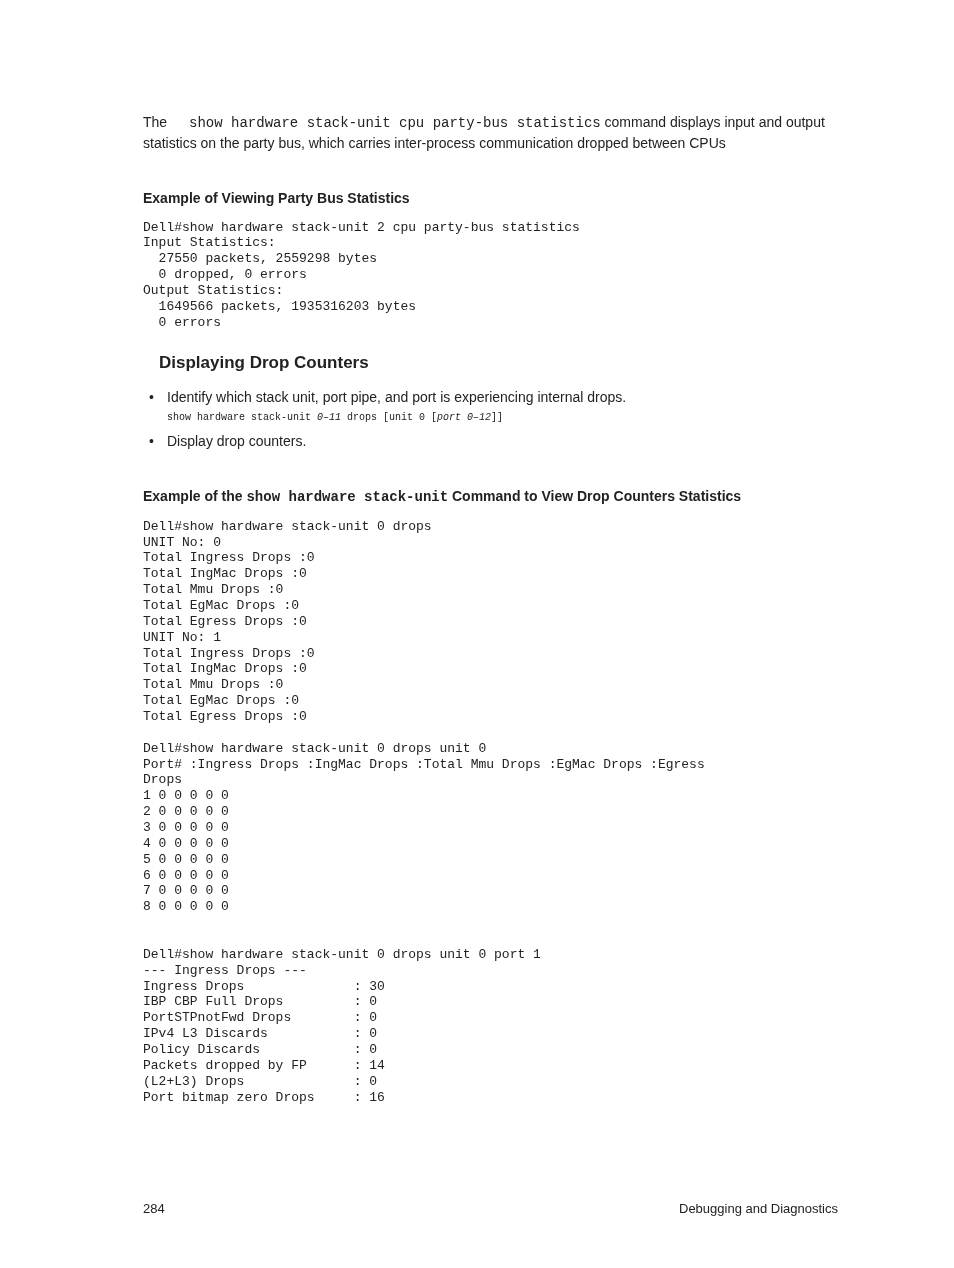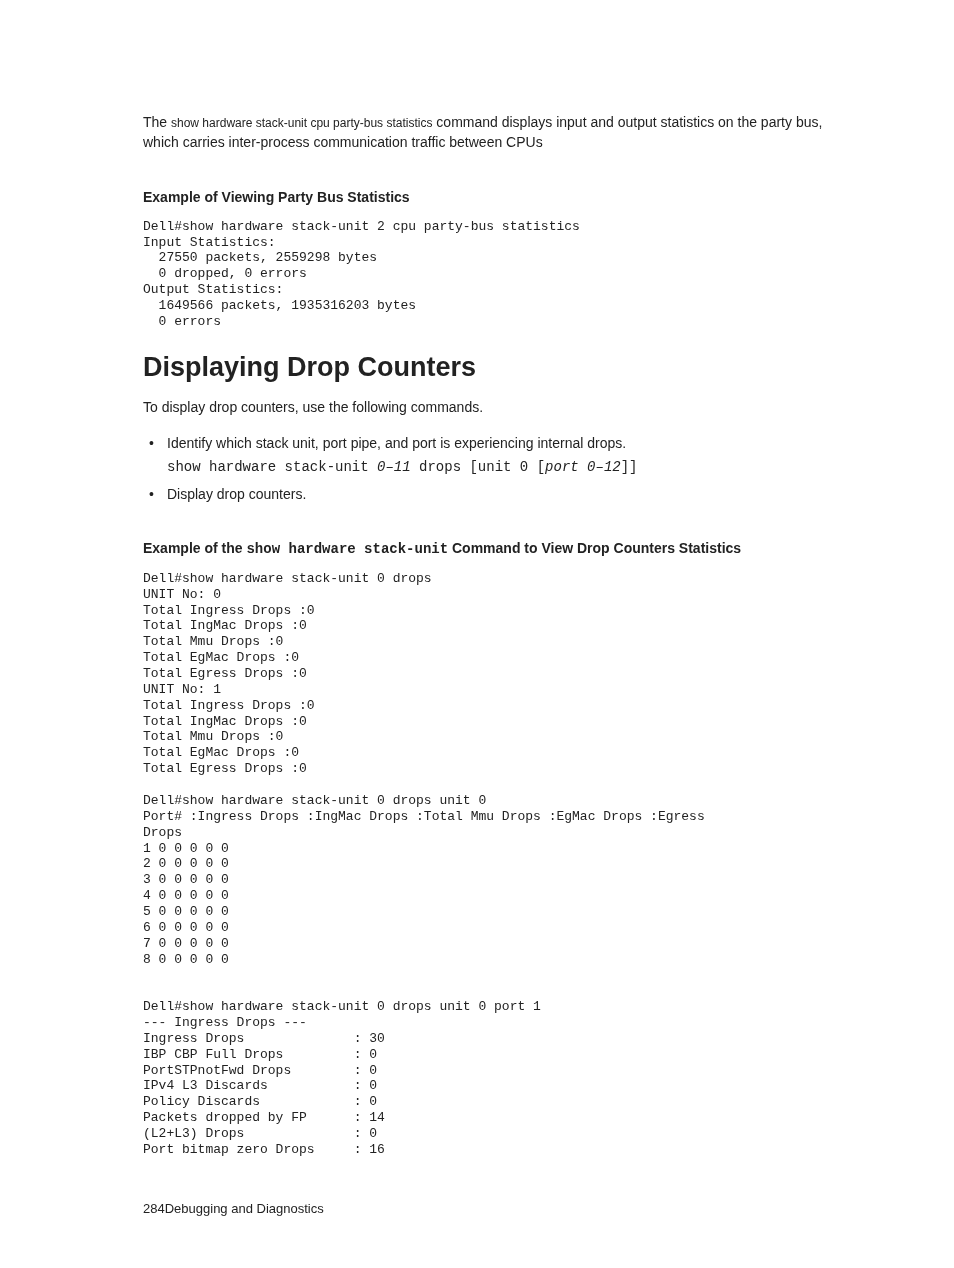--- a/index.html
+++ b/index.html
@@ -15,102 +15,102 @@
       box-sizing: border-box;
       padding: 112px 116px 40px 143px;
       position: relative;
     }
     .para {
       font-size: 14px;
       line-height: 1.45;
       margin: 0 0 16px 0;
     }
     .inline-mono {
-      font-family: Liberation Sans, sans-serif;
-      font-size: 12px;
+      font-family: Liberation Mono, monospace;
+      font-size: 14px;
+      margin-left: 18px;
     }
     .heading-bold {
       font-size: 14px;
       font-weight: 700;
       margin: 36px 0 14px 0;
     }
     .code-block {
       font-family: "Courier New", Courier, monospace;
       font-size: 13px;
       line-height: 1.22;
       white-space: pre;
       margin: 0 0 18px 0;
     }
     .h2 {
-      font-size: 27px;
+      font-size: 17px;
       font-weight: 700;
-      margin: 22px 0 14px 0;
+      margin: 22px 0 14px 16px;
     }
     ul.cmd-list {
       margin: 0 0 0 0;
       padding-left: 24px;
       list-style: none;
     }
     ul.cmd-list li {
       position: relative;
       margin-bottom: 6px;
       font-size: 14px;
       line-height: 1.45;
     }
     ul.cmd-list li::before {
       content: "•";
       position: absolute;
       left: -18px;
       top: 0;
     }
     ul.cmd-list .cmd-code {
       font-family: "Courier New", Courier, monospace;
-      font-size: 14px;
+      font-size: 10px;
       display: block;
       margin-top: 4px;
     }
     .mono-italic {
       font-style: italic;
     }
     .mono-bold {
       font-family: "Courier New", Courier, monospace;
       font-weight: 700;
     }
     .footer {
       position: absolute;
       bottom: 52px;
       left: 143px;
       right: 116px;
       font-size: 13px;
       display: flex;
-      justify-content: flex-start;
+      justify-content: space-between;
     }
   </style>
 </head>
 <body>
 
 <div class="page">
 
   <p class="para">
-    <span>The </span><span class="inline-mono">show hardware stack-unit cpu party-bus statistics</span><span> command displays input and output statistics on the party bus, which carries inter-process communication traffic between CPUs</span>
+    <span>The </span><span class="inline-mono">show hardware stack-unit cpu party-bus statistics</span><span> command displays input and output statistics on the party bus, which carries inter-process communication dropped between CPUs</span>
   </p>
 
   <p class="heading-bold">Example of Viewing Party Bus Statistics</p>
 
   <div class="code-block">Dell#show hardware stack-unit 2 cpu party-bus statistics
 Input Statistics:
   27550 packets, 2559298 bytes
   0 dropped, 0 errors
 Output Statistics:
   1649566 packets, 1935316203 bytes
   0 errors</div>
 
   <h2 class="h2">Displaying Drop Counters</h2>
 
-  <p class="para">To display drop counters, use the following commands.</p>
 
   <ul class="cmd-list">
     <li>
       <span>Identify which stack unit, port pipe, and port is experiencing internal drops.</span>
       <span class="cmd-code"><span>show hardware stack-unit </span><span class="mono-italic">0–11</span><span> drops [unit 0 [</span><span class="mono-italic">port 0–12</span><span>]]</span></span>
     </li>
     <li>
       <span>Display drop counters.</span>
     </li>
   </ul>

